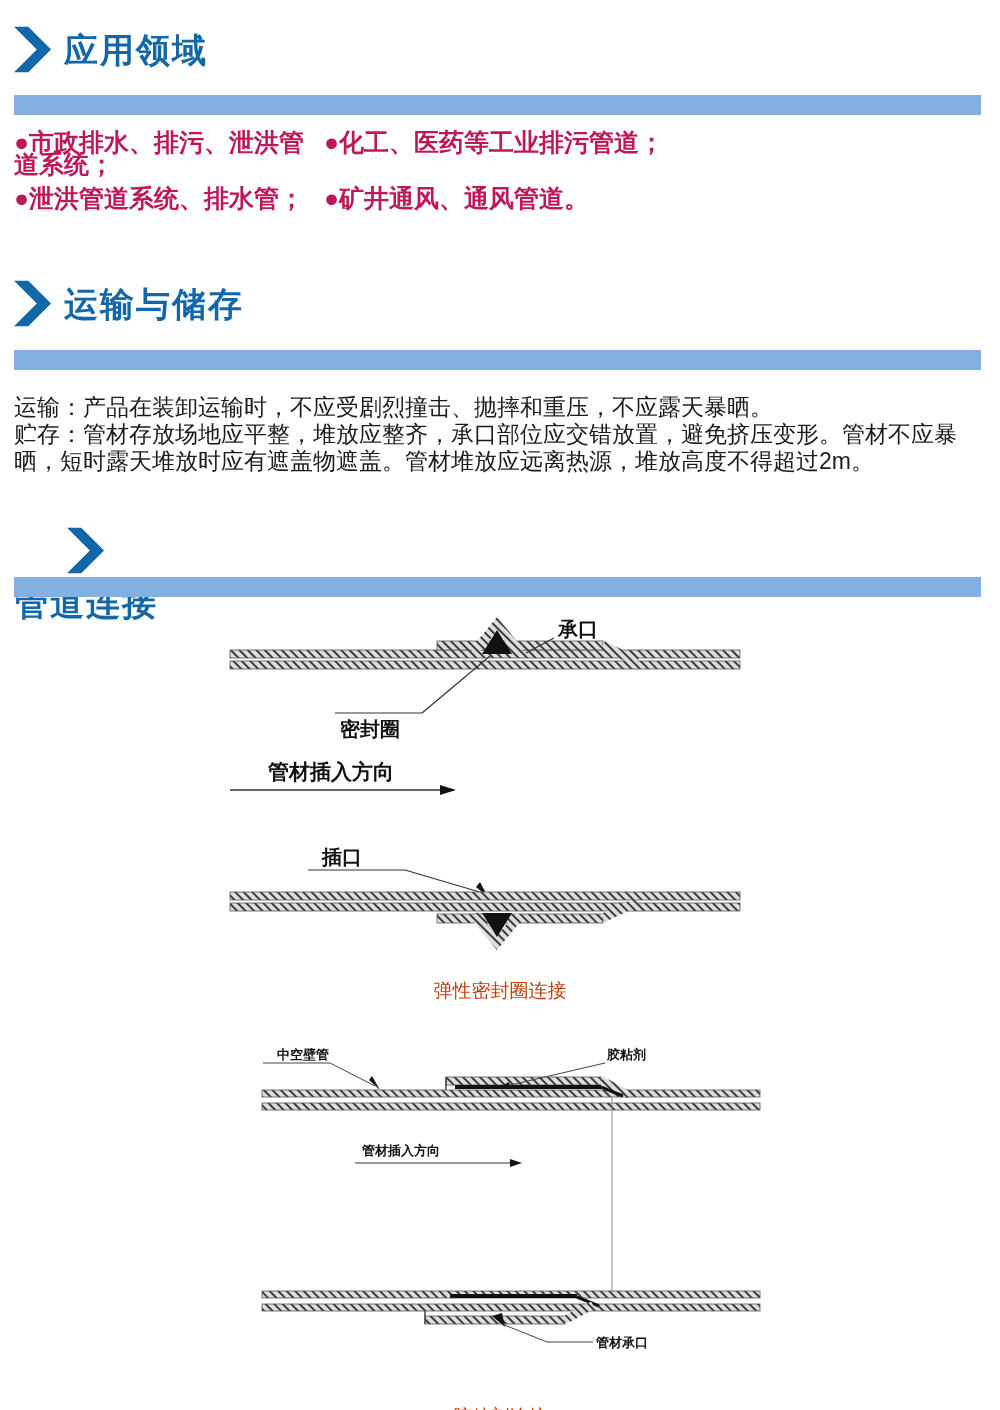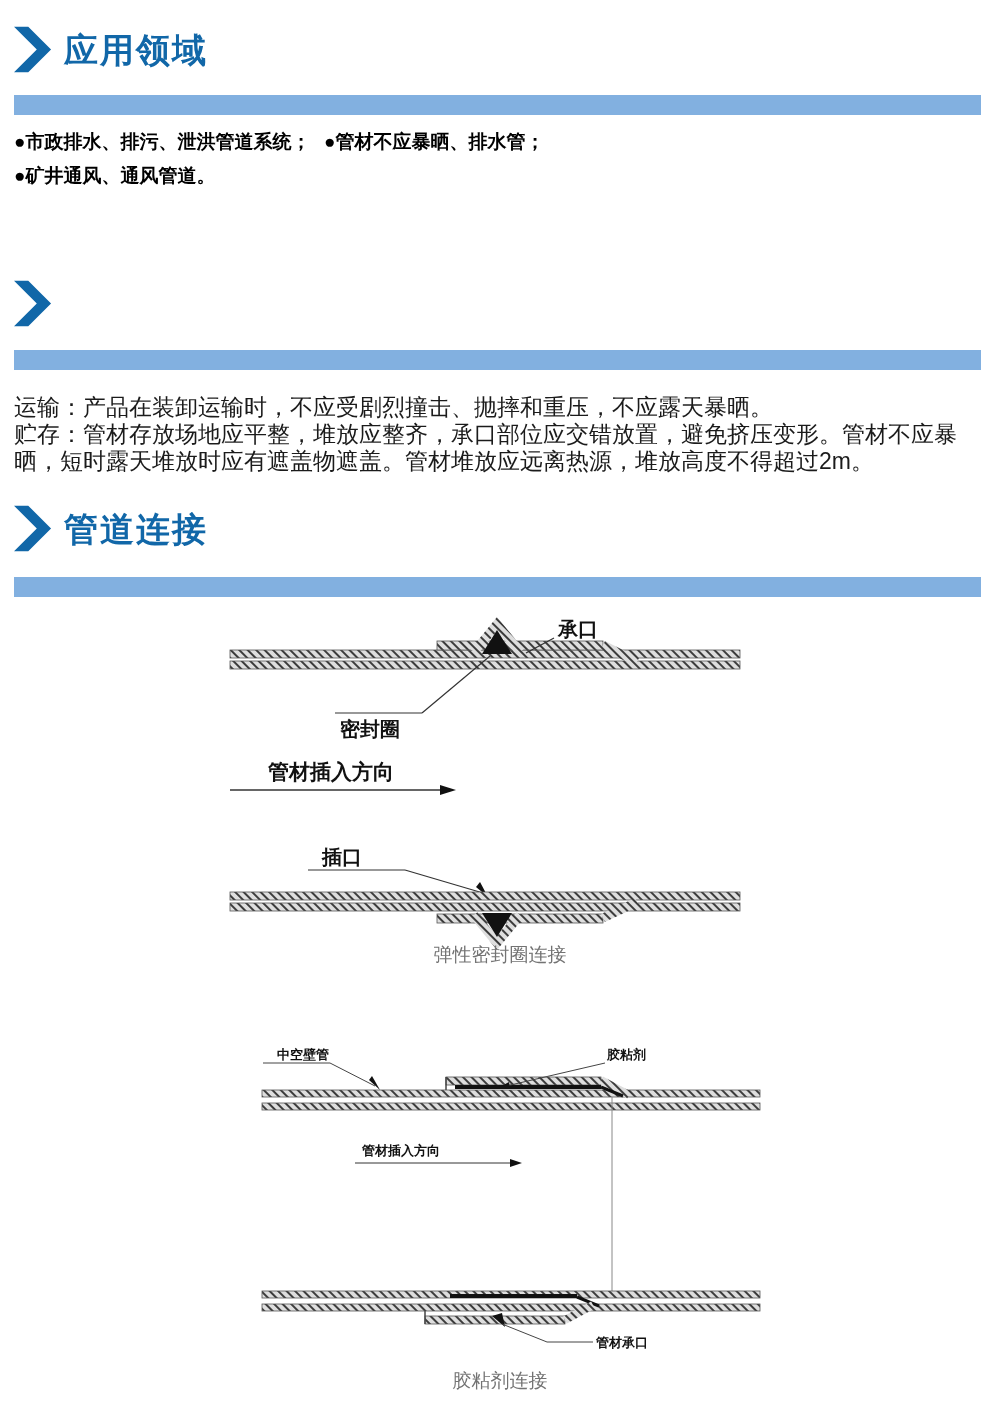--- a/index.html
+++ b/index.html
@@ -6,66 +6,68 @@
   .page{position:relative;width:1000px;height:1410px;background:#ffffff;overflow:hidden;
         font-family:"Liberation Sans",sans-serif;}
   
   .sec-header{position:absolute;left:14px;display:flex;align-items:center;gap:12px;}
   .chev{width:38px;height:47px;flex:0 0 auto;}
   .sec-title{font-size:34px;font-weight:bold;color:#1167a8;letter-spacing:2px;line-height:1;}
   .band{position:absolute;left:14px;width:967px;height:20px;background:#82b0e0;}
   
   .bullets{position:absolute;left:14px;top:131px;width:975px;display:grid;
            grid-template-columns:310px 1fr;row-gap:12px;
-           font-size:19px;font-weight:bold;color:#000000;line-height:22px;}
+           font-size:25px;font-weight:bold;color:#be185d;line-height:22px;}
   
   .para{position:absolute;left:14px;top:394px;width:981px;font-size:23px;
         line-height:27px;color:#1b1b1b;font-weight:500;}
   .para p{margin:0;}
   
   .diag{position:absolute;}
   .caption{position:absolute;left:0;width:1000px;text-align:center;
-           font-size:19px;color:#737373;font-weight:500;}
+           font-size:19px;color:#c2410c;font-weight:500;margin-top:36px;}
   svg text{font-family:"Liberation Sans",sans-serif;font-weight:bold;fill:#111;}
   .t20{font-size:20px;}
   .t21{font-size:21px;}
   .t13{font-size:13px;}
 </style>
 </head>
 <body>
 
 <div class="page">
 
   <div class="sec-header" style="top:26px;">
     <svg class="chev" viewBox="0 0 40 48">
       <polygon points="0,0 15,0 39,24 15,48 0,48 24,24" fill="#1167a8"></polygon>
     </svg>
     <span class="sec-title">应用领域</span>
   </div>
   <div class="band" style="top:95px;"></div>
 
   <div class="bullets">
     <span>●市政排水、排污、泄洪管道系统；</span>
-    <span>●管材不应暴晒、排水管；</span>
+    <span>●化工、医药等工业排污管道；</span>
+    <span>●泄洪管道系统、排水管；</span>
     <span>●矿井通风、通风管道。</span>
   </div>
 
   <div class="sec-header" style="top:280px;">
     <svg class="chev" viewBox="0 0 40 48">
       <polygon points="0,0 15,0 39,24 15,48 0,48 24,24" fill="#1167a8"></polygon>
     </svg>
+    <span class="sec-title">运输与储存</span>
   </div>
   <div class="band" style="top:350px;"></div>
 
   <div class="para">
     <p>运输：产品在装卸运输时，不应受剧烈撞击、抛摔和重压，不应露天暴晒。</p>
     <p>贮存：管材存放场地应平整，堆放应整齐，承口部位应交错放置，避免挤压变形。管材不应暴晒，短时露天堆放时应有遮盖物遮盖。管材堆放应远离热源，堆放高度不得超过2m。</p>
   </div>
 
-  <div class="sec-header" style="top:505px;">
+  <div class="sec-header" style="top:527px;flex-direction:column;">
     <svg class="chev" viewBox="0 0 40 48">
       <polygon points="0,0 15,0 39,24 15,48 0,48 24,24" fill="#1167a8"></polygon>
     </svg>
     <span class="sec-title">管道连接</span>
   </div>
   <div class="band" style="top:577px;"></div>
 
   <svg class="diag" style="left:180px;top:612px;" width="600" height="365" viewBox="0 0 600 365">
     <defs>
       <pattern id="hatchA" patternUnits="userSpaceOnUse" width="6" height="6" patternTransform="rotate(-45)">

